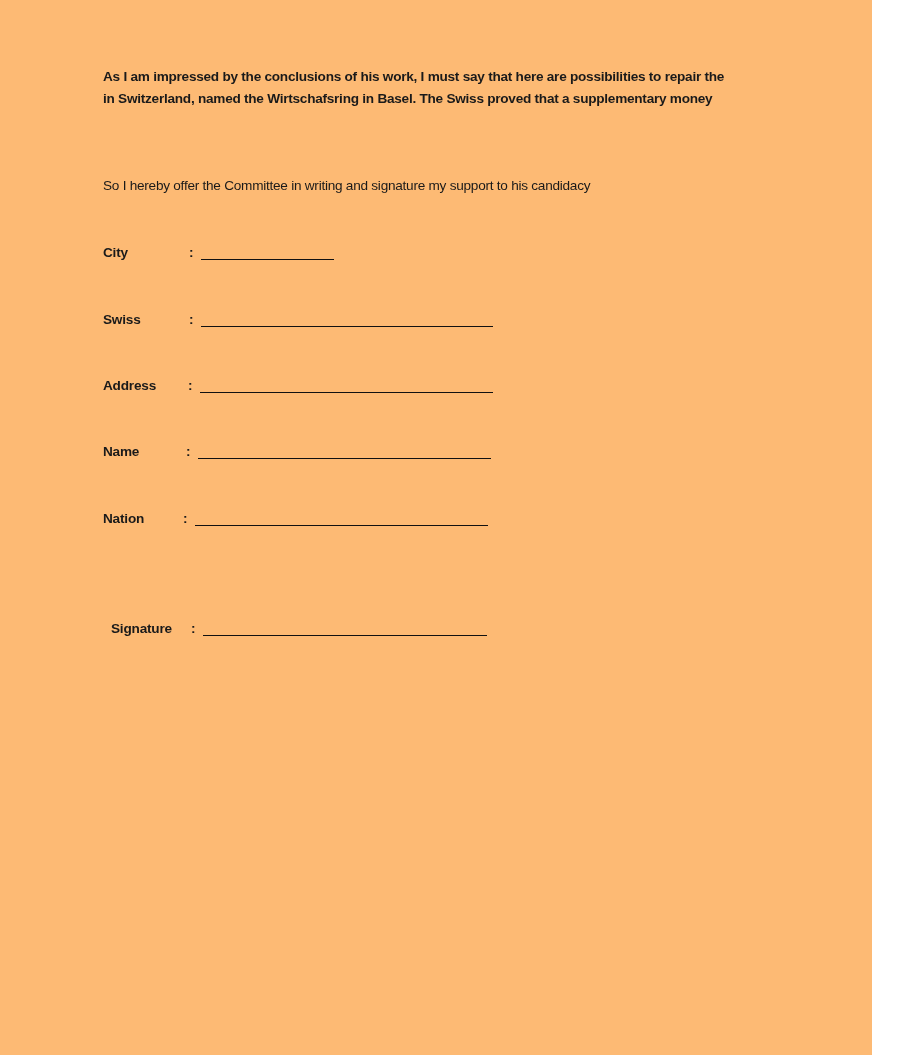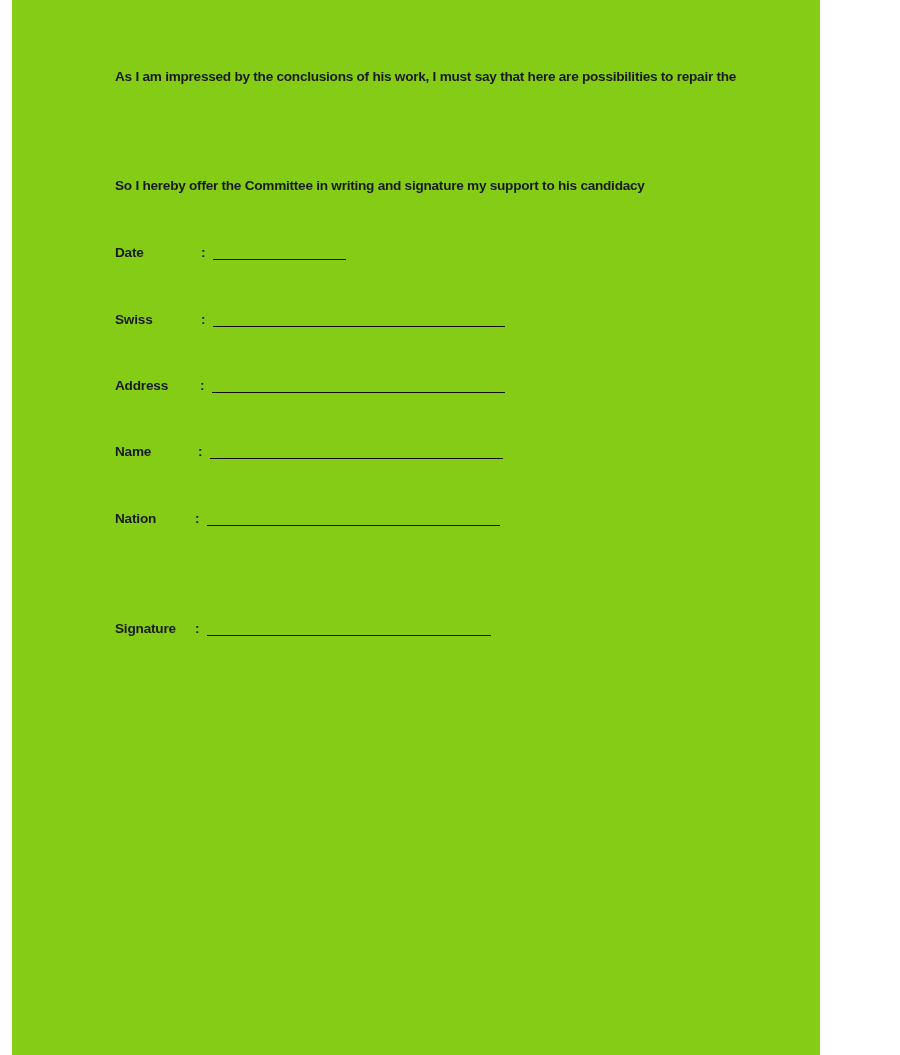--- a/index.html
+++ b/index.html
@@ -10,24 +10,24 @@
     body {
       width: 900px;
       height: 1055px;
       position: relative;
       overflow: hidden;
       font-family: "Liberation Sans", "DejaVu Sans", sans-serif;
       color: #141414;
     }
     .page {
       position: absolute;
-      left: 12px; top: 0;
-      width: 808px;
+      left: 0; top: 0;
+      width: 872px;
       height: 1055px;
-      background: #84cc16;
+      background: #fdba74;
     }
     .body-text {
       position: absolute;
       left: 103px;
       top: 66px;
       width: 700px;
       font-size: 13.6px;
       line-height: 22px;
       letter-spacing: -0.25px;
       font-weight: 600;
@@ -37,21 +37,21 @@
       display: block;
       white-space: nowrap;
     }
     .closing-text {
       position: absolute;
       left: 103px;
       top: 176px;
       font-size: 13.6px;
       line-height: 20px;
       letter-spacing: -0.25px;
-      font-weight: 700;
+      font-weight: 400;
       white-space: nowrap;
       color: #1a1a1a;
     }
     .field {
       position: absolute;
       left: 103px;
       height: 24px;
     }
     .field-label {
       position: absolute;
@@ -88,26 +88,27 @@
       font-size: 13px;
     }
   </style>
 </head>
 <body>
 
 <div class="page">
 
   <div class="body-text">
     <span class="line">As I am impressed by the conclusions of his work, I must say that here are possibilities to repair the</span>
+    <span class="line">in Switzerland, named the Wirtschafsring in Basel. The Swiss proved that a supplementary money</span>
   </div>
 
   <div class="closing-text">So I hereby offer the Committee in writing and signature my support to his candidacy</div>
 
   <div class="field" style="top:243px; width:240px;">
-    <span class="field-label">Date</span>
+    <span class="field-label">City</span>
     <span class="field-colon" style="left:86px;">:</span>
     <input class="field-line" style="left: 98px; width: 133px;" type="text" value="">
   </div>
 
   <div class="field" style="top:310px; width:400px;">
     <span class="field-label">Swiss</span>
     <span class="field-colon" style="left:86px;">:</span>
     <input class="field-line" style="left: 98px; width: 292px;" type="text" value="">
   </div>
 
@@ -122,19 +123,19 @@
     <span class="field-colon" style="left:83px;">:</span>
     <input class="field-line" style="left: 95px; width: 293px;" type="text" value="">
   </div>
 
   <div class="field" style="top:509px; width:400px;text-decoration:underline;">
     <span class="field-label">Nation</span>
     <span class="field-colon" style="left:80px;">:</span>
     <input class="field-line" style="left: 92px; width: 293px;" type="text" value="">
   </div>
 
-  <div class="field" style="top:619px; width:400px;">
+  <div class="field" style="top:619px; width:400px;margin-left:8px;">
     <span class="field-label">Signature</span>
     <span class="field-colon" style="left:80px;">:</span>
     <input class="field-line" style="left: 92px; width: 284px;" type="text" value="">
   </div>
 
 </div>
 
 </body></html>

